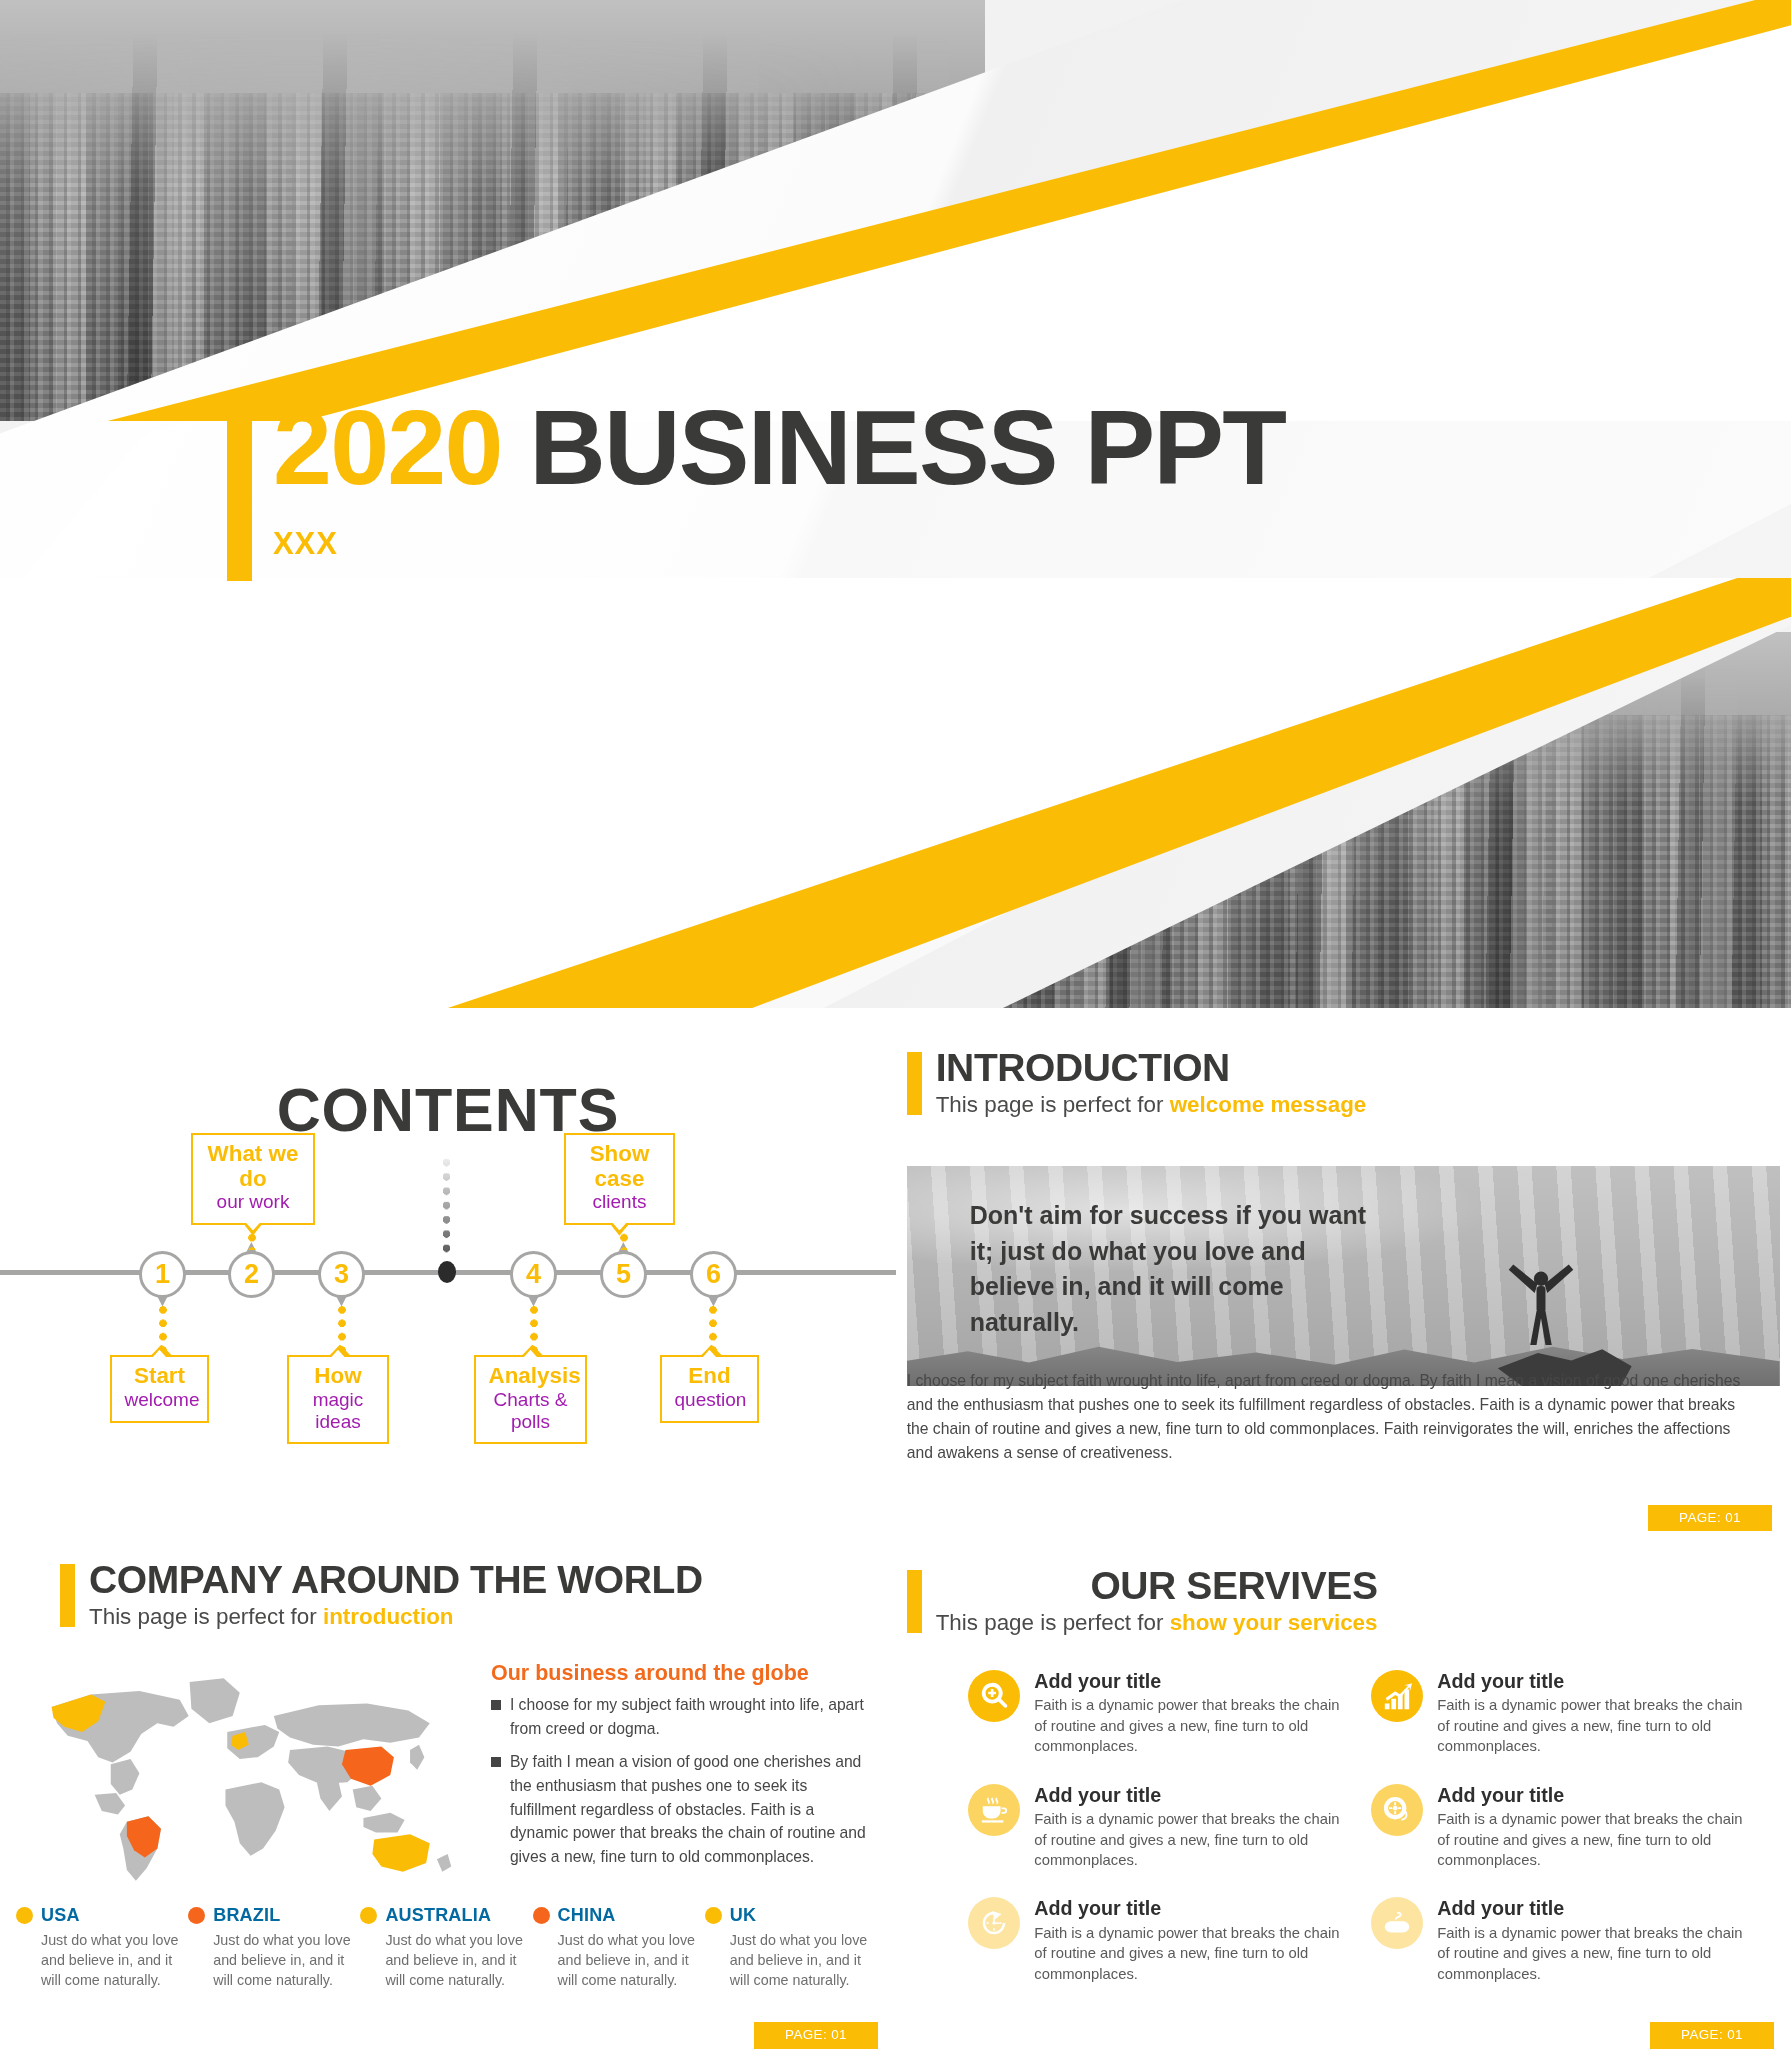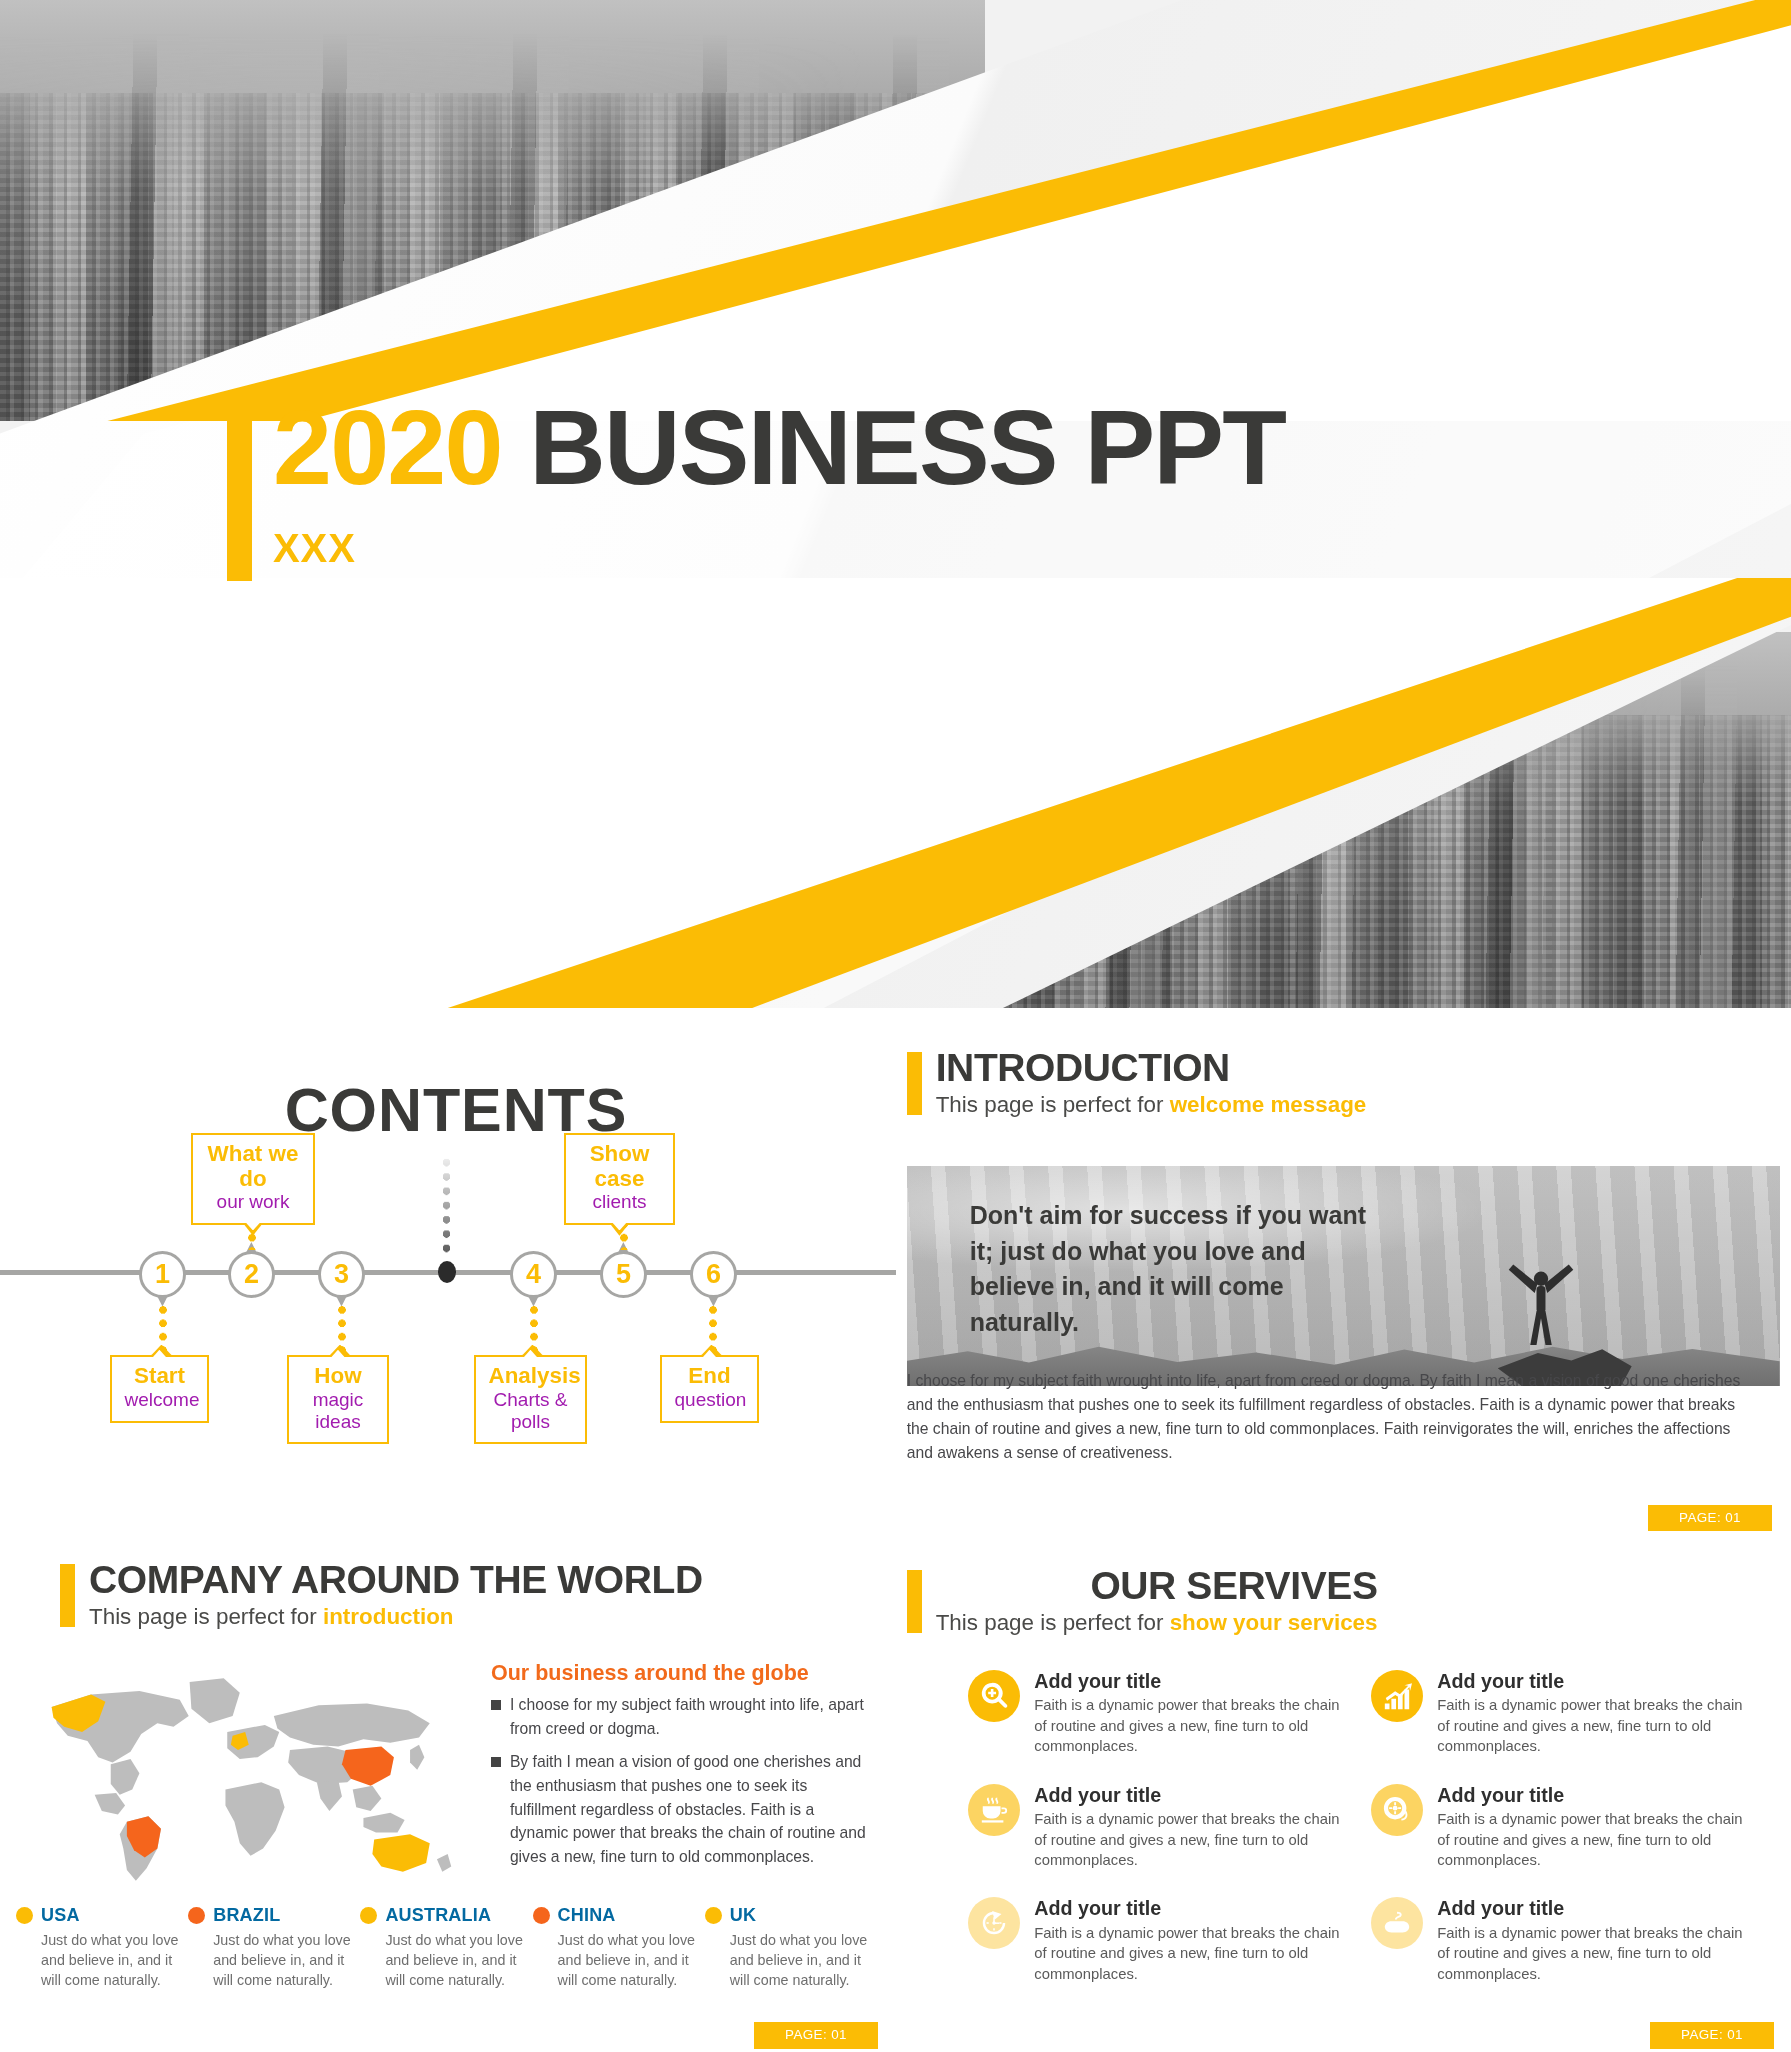--- a/index.html
+++ b/index.html
@@ -106,21 +106,21 @@
   .title-main {
     position: absolute; left: 273px; top: 394px;
     font-size: 106px; font-weight: 700; line-height: 1;
     letter-spacing: -1.8px; white-space: nowrap;
     color: #3a3a38;
     font-family: "Liberation Sans", sans-serif;
   }
   .title-main .yr { color: #FBBC05; }
   .title-sub {
     position: absolute; left: 273px; top: 526px;
-    font-size: 40px; font-weight: 700; letter-spacing: 0.9px;
+    font-size: 31px; font-weight: 700; letter-spacing: 0.9px;
     color: #FBBC05;
     text-align: right;
   }
 
   
   .sec-head { position: relative; }
   .sec-head .bar {
     position: absolute; left: 0; top: 3.6px;
     width: 15px; height: 63px; background: #FBBC05;
   }
@@ -133,21 +133,20 @@
     margin-left: 29px; margin-top: 5.4px;
     font-size: 22.4px; color: #4a4a48; font-weight: 400;
   }
   .sec-head .tag em { color: #FBBC05; font-style: normal; font-weight: 700; }
 
   
   .contents {
     position: absolute; left: 0; top: 1008px;
     width: 896px; height: 524px;
     background: #fff;
-    padding-left: 8px;
   }
   .contents-title {
     position: absolute; top: 67px; width: 100%;
     text-align: center;
     font-size: 61px; font-weight: 700; color: #3a3a38;
     letter-spacing: 0.9px;
   }
   .tl-line {
     position: absolute; left: 0; top: 262px; width: 896px; height: 4.5px;
     background: #a6a6a4;

